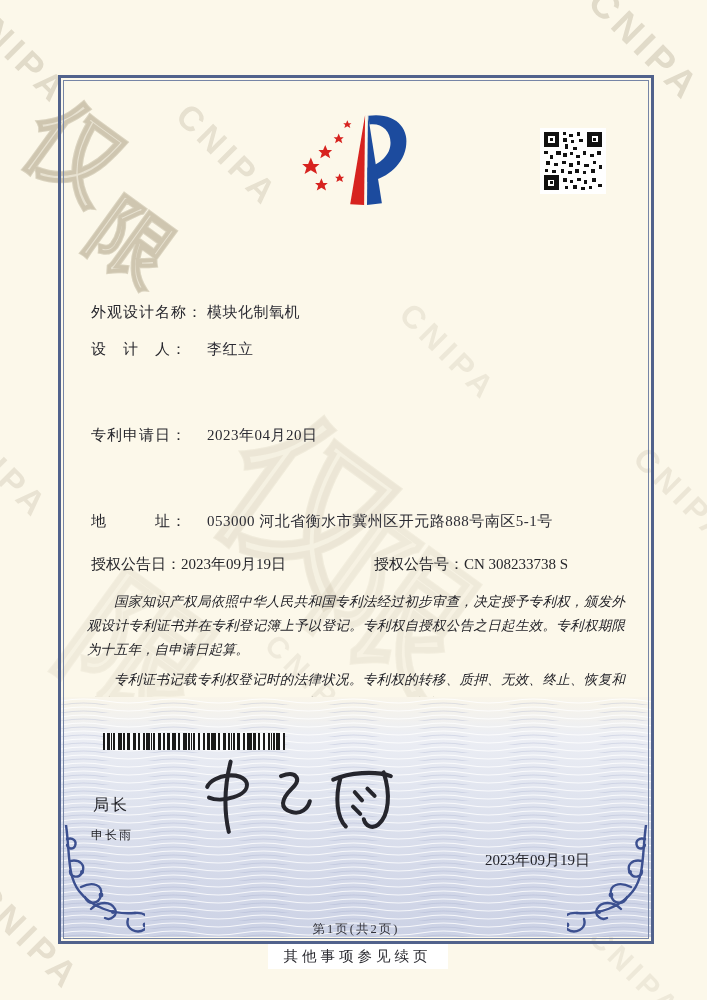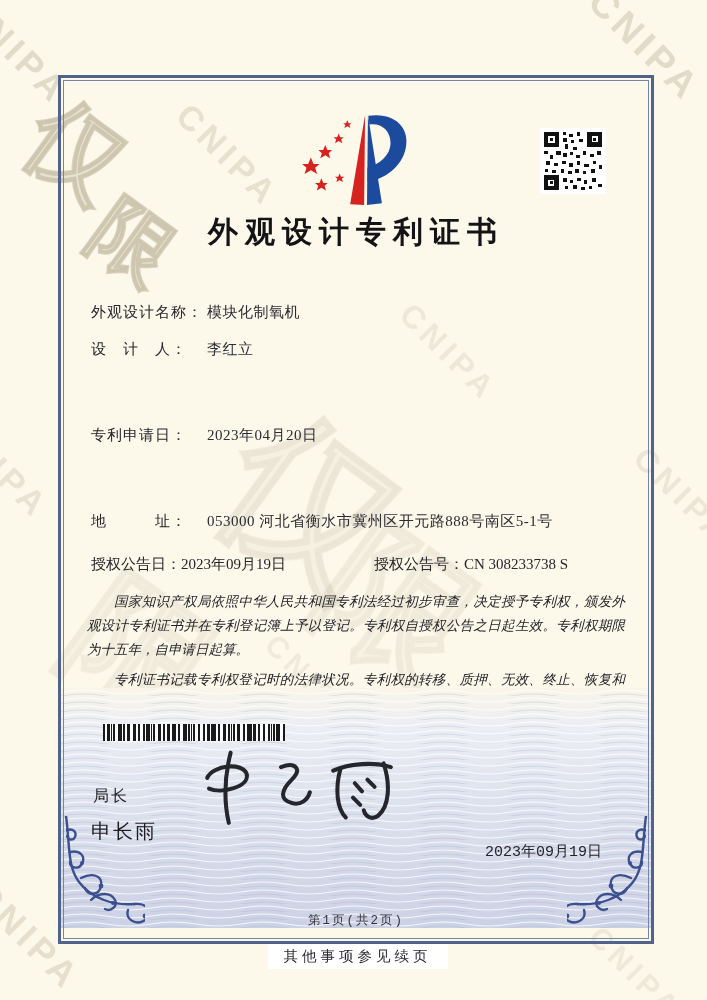--- a/index.html
+++ b/index.html
@@ -48,36 +48,35 @@
   .grant .col2{position:absolute;left:283px;top:0;}
   
   .paras{
     position:absolute;left:26px;right:26px;top:512px;
     font-size:13.5px;line-height:1.78;font-style:italic;color:#222228;
     text-align:justify;
   }
   .paras p{margin:0 0 6px 0;text-indent:2em;}
   
   .bottom-sec{
-    position:absolute;left:0;right:0;bottom:13px;height:240px;z-index:4;
+    position:absolute;left:0;right:0;bottom:4px;height:240px;z-index:4;
     background:linear-gradient(180deg,#f9f5e9 0%,#eceef4 16%,#e0e4ef 42%,#d4d9e9 75%,#ccd2e5 100%);
-    font-family:Liberation Mono, monospace;
   }
   .waves{position:absolute;inset:0;width:100%;height:100%;}
   .barcode{
     position:absolute;left:42px;top:36px;width:182px;height:17px;
     background-color:#fafbfd;
     background-image:
       repeating-linear-gradient(90deg,#1a1a1a 0 2px,transparent 2px 5px),
       repeating-linear-gradient(90deg,#1a1a1a 0 1px,transparent 1px 8px),
       repeating-linear-gradient(90deg,transparent 0 4px,#1a1a1a 4px 6px,transparent 6px 13px);
   }
   .sig-svg{position:absolute;left:130px;top:56px;width:216px;height:92px;}
   .sig-title{position:absolute;left:32px;top:98px;font-size:16px;letter-spacing:2px;color:#1d1d22;}
-  .sig-name{position:absolute;left:30px;top:130px;font-size:20px;letter-spacing:2px;color:#1d1d22;text-align:center;}
+  .sig-name{position:absolute;left:30px;top:130px;font-size:12px;letter-spacing:2px;color:#1d1d22;text-align:center;}
   .grant-date{position:absolute;left:424px;top:154px;font-size:15px;color:#23232a;}
   .page-info{position:absolute;left:0;right:0;top:212px;text-align:center;font-size:12.5px;letter-spacing:2px;color:#33333a;margin-top:12px;}
   .flourish{position:absolute;bottom:2px;width:84px;height:110px;}
   .flourish.fl-left{left:0;}
   .flourish.fl-right{right:0;transform:scaleX(-1);}
   
   .footer-note{
     position:absolute;left:8px;right:0;top:944px;text-align:center;z-index:5;
   }
   .footer-note span{
@@ -175,21 +174,20 @@
           <rect x="41" y="48" width="3" height="4"></rect>
         <rect x="48" y="46" width="4" height="4"></rect>
           <rect x="54" y="52" width="4" height="3"></rect>
           <rect x="22" y="54" width="3" height="3"></rect>
           <rect x="30" y="53" width="4" height="4"></rect>
         <rect x="38" y="55" width="4" height="3"></rect>
           <rect x="45" y="54" width="3" height="3"></rect>
       </g>
     </svg>
 
-    <div class="title">外观设计专利证书</div>
 
     <div class="field f0">
       <span class="flabel">外观设计名称：</span><span class="fvalue">模块化制氧机</span>
     </div>
     <div class="field f1">
       <span class="flabel">设　计　人：</span><span class="fvalue">李红立</span>
     </div>
     <div class="field f3">
       <span class="flabel">专利申请日：</span><span class="fvalue">2023年04月20日</span>
     </div>

